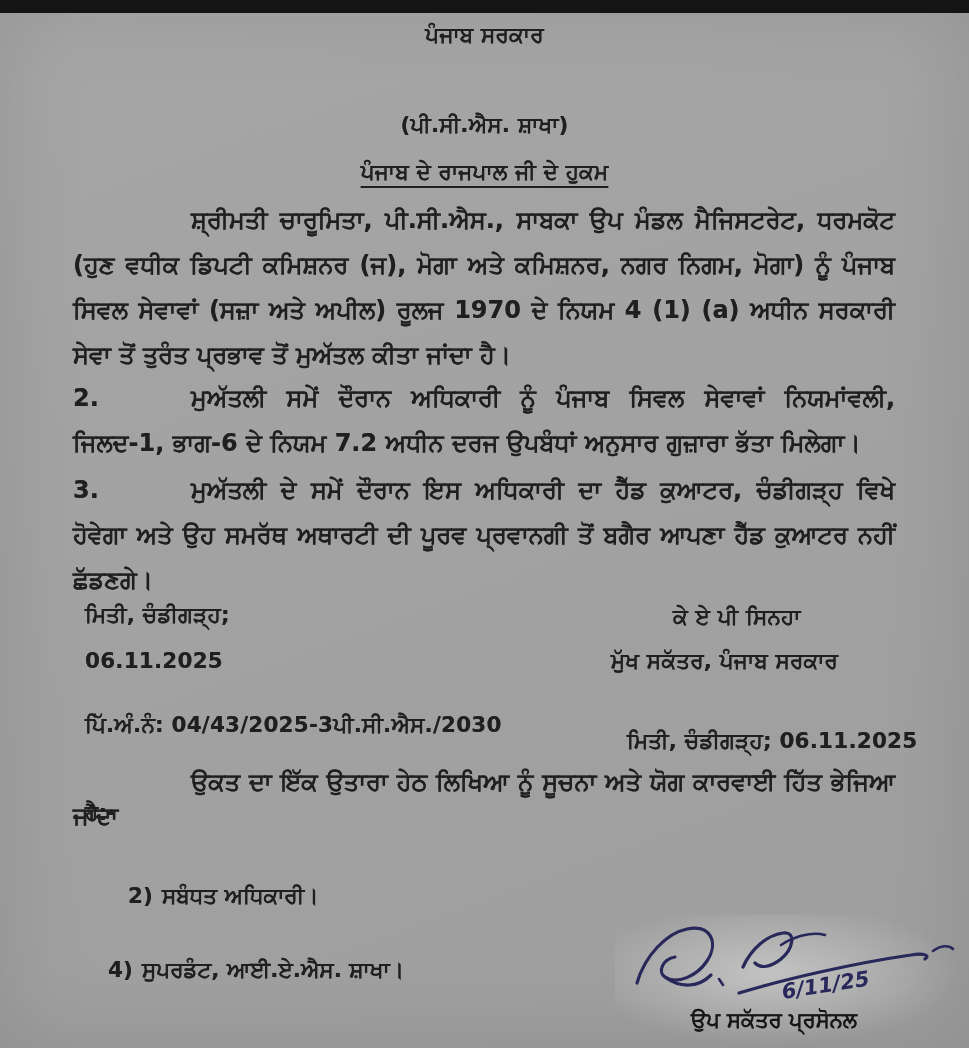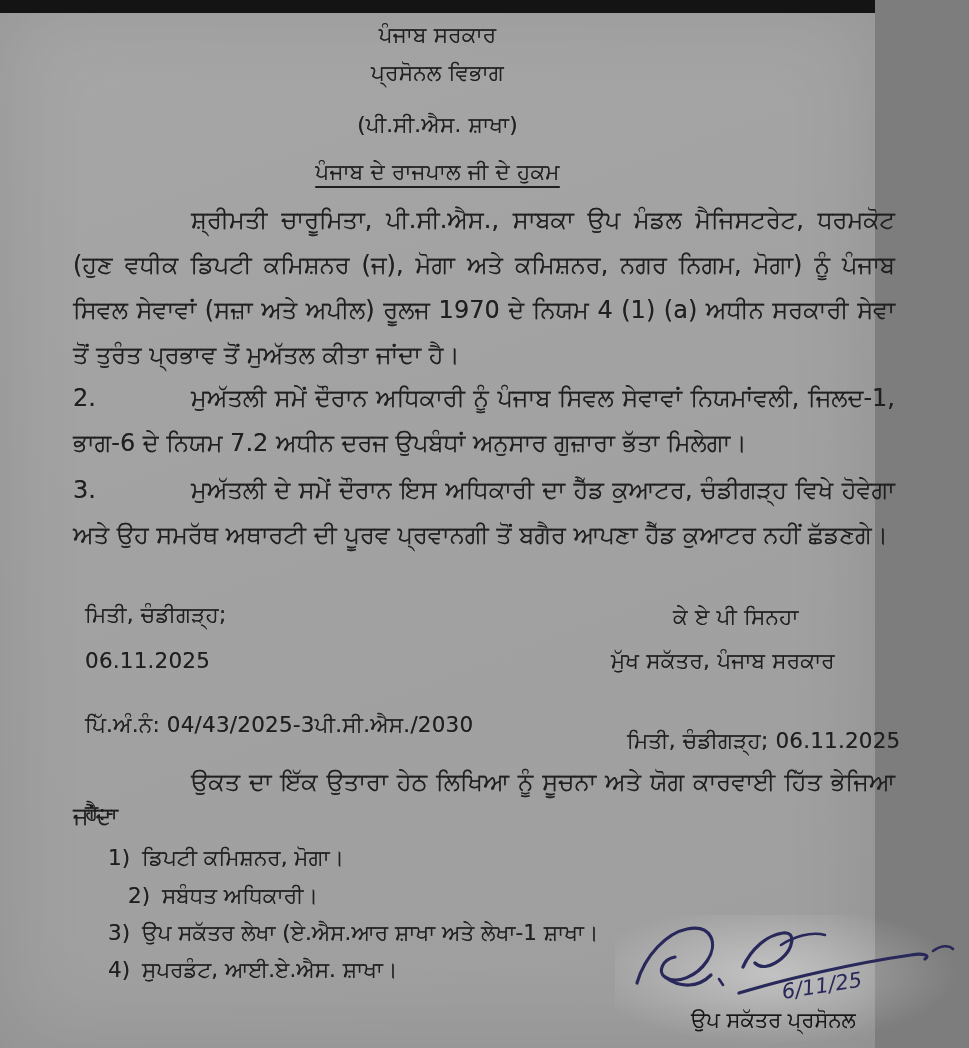--- a/index.html
+++ b/index.html
@@ -8,25 +8,25 @@
   }
   body {
     width: 969px;
     height: 1048px;
     background: #7d7d7d;
     font-family: "DejaVu Sans", sans-serif;
     overflow: hidden;
   }
   .page {
     position: relative;
-    width: 875px;
+    width: 969px;
     height: 1048px;
     background: linear-gradient(160deg, #a6a6a6 0%, #a2a2a2 45%, #9e9e9e 100%);
     color: #1f1f1f;
-    font-weight: normal;
+    font-weight: bold;
     box-shadow: inset 0 0 90px rgba(0,0,0,0.10);
   }
   .top-bar {
     position: absolute;
     top: 0; left: 0;
     width: 100%;
     height: 13px;
     background: #141414;
   }
   .txt {
@@ -109,21 +109,20 @@
   }
 </style>
 </head>
 <body>
 
 <div class="page">
 
   <div class="top-bar"></div>
 
   <div class="txt center-line" style="top:22px;">ਪੰਜਾਬ ਸਰਕਾਰ</div>
-  <div class="txt center-line" style="top:60px;">ਪ੍ਰਸੋਨਲ ਵਿਭਾਗ</div>
   <div class="txt center-line" style="top:112px;">(ਪੀ.ਸੀ.ਐਸ. ਸ਼ਾਖਾ)</div>
 
   <div class="txt center-line order-title" style="top:150px;margin-top:9px;">ਪੰਜਾਬ ਦੇ ਰਾਜਪਾਲ ਜੀ ਦੇ ਹੁਕਮ</div>
 
   <div class="para" style="top:198px;">
     <span class="body-text">ਸ਼੍ਰੀਮਤੀ ਚਾਰੂਮਿਤਾ, ਪੀ.ਸੀ.ਐਸ., ਸਾਬਕਾ ਉਪ ਮੰਡਲ ਮੈਜਿਸਟਰੇਟ, ਧਰਮਕੋਟ (ਹੁਣ ਵਧੀਕ ਡਿਪਟੀ ਕਮਿਸ਼ਨਰ (ਜ), ਮੋਗਾ ਅਤੇ ਕਮਿਸ਼ਨਰ, ਨਗਰ ਨਿਗਮ, ਮੋਗਾ) ਨੂੰ ਪੰਜਾਬ ਸਿਵਲ ਸੇਵਾਵਾਂ (ਸਜ਼ਾ ਅਤੇ ਅਪੀਲ) ਰੂਲਜ 1970 ਦੇ ਨਿਯਮ 4 (1) (a) ਅਧੀਨ ਸਰਕਾਰੀ ਸੇਵਾ ਤੋਂ ਤੁਰੰਤ ਪ੍ਰਭਾਵ ਤੋਂ ਮੁਅੱਤਲ ਕੀਤਾ ਜਾਂਦਾ ਹੈ।</span>
   </div>
 
   <div class="para" style="top:376px;">
     <span class="para-num">2.</span>
@@ -141,28 +140,22 @@
   <div class="txt" style="top:648px; left:611px;">ਮੁੱਖ ਸਕੱਤਰ, ਪੰਜਾਬ ਸਰਕਾਰ</div>
 
   <div class="txt" style="top:712px; left:85px;">ਪਿੱ.ਅੰ.ਨੰ: 04/43/2025-3ਪੀ.ਸੀ.ਐਸ./2030</div>
   <div class="txt ref-row-right" style="top:728px;">ਮਿਤੀ, ਚੰਡੀਗੜ੍ਹ; 06.11.2025</div>
 
   <div class="para stretch-line" style="top:765px; line-height:34px;">
     <span class="body-text">ਉਕਤ ਦਾ ਇੱਕ ਉਤਾਰਾ ਹੇਠ ਲਿਖਿਆ ਨੂੰ ਸੂਚਨਾ ਅਤੇ ਯੋਗ ਕਾਰਵਾਈ ਹਿੱਤ ਭੇਜਿਆ ਜਾਂਦਾ</span>
   </div>
   <div class="txt" style="top:800px; left:85px;">ਹੈ:-</div>
 
-  <div class="list-item" style="top:845px;">
-    <span class="li-num">1)</span><span>ਡਿਪਟੀ ਕਮਿਸ਼ਨਰ, ਮੋਗਾ।</span>
-  </div>
   <div class="list-item" style="top:883px;margin-left:20px;">
     <span class="li-num">2)</span><span>ਸਬੰਧਤ ਅਧਿਕਾਰੀ।</span>
-  </div>
-  <div class="list-item" style="top:920px;">
-    <span class="li-num">3)</span><span>ਉਪ ਸਕੱਤਰ ਲੇਖਾ (ਏ.ਐਸ.ਆਰ ਸ਼ਾਖਾ ਅਤੇ ਲੇਖਾ-1 ਸ਼ਾਖਾ।</span>
   </div>
   <div class="list-item" style="top:957px;">
     <span class="li-num">4)</span><span>ਸੁਪਰਡੰਟ, ਆਈ.ਏ.ਐਸ. ਸ਼ਾਖਾ।</span>
   </div>
 
   <div class="sig-wrap">
     <div class="sig-glow"></div>
     <svg class="sig-svg" width="345" height="130" viewBox="0 0 345 130">
       <g fill="none" stroke="#28285a" stroke-width="3.2" stroke-linecap="round">
         <path d="M22 68 C30 40, 52 18, 72 14 C96 9, 104 28, 92 46 C82 61, 62 70, 50 62 C42 57, 48 44, 60 42"></path>

